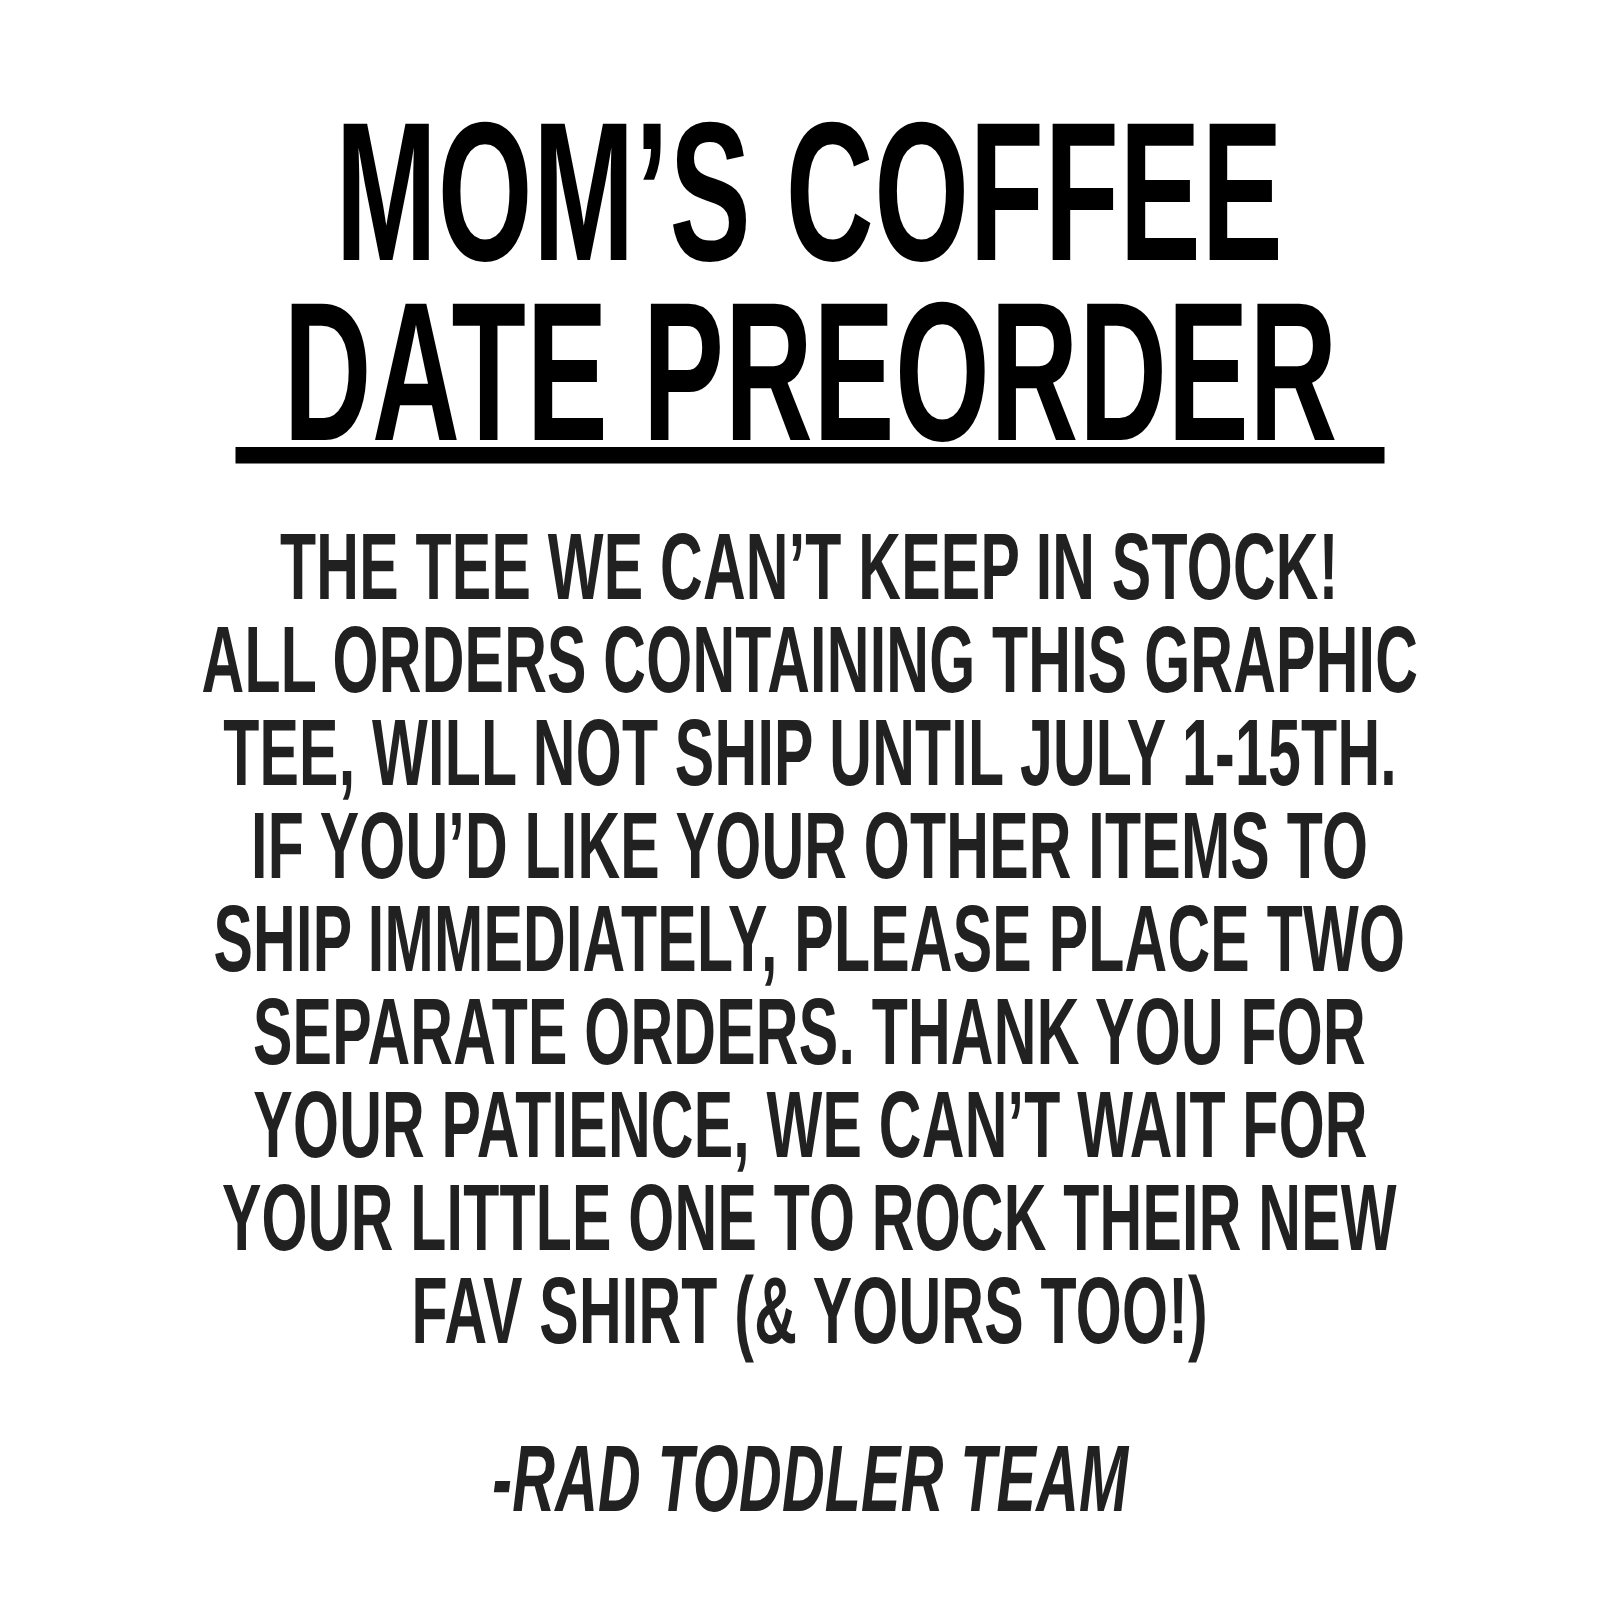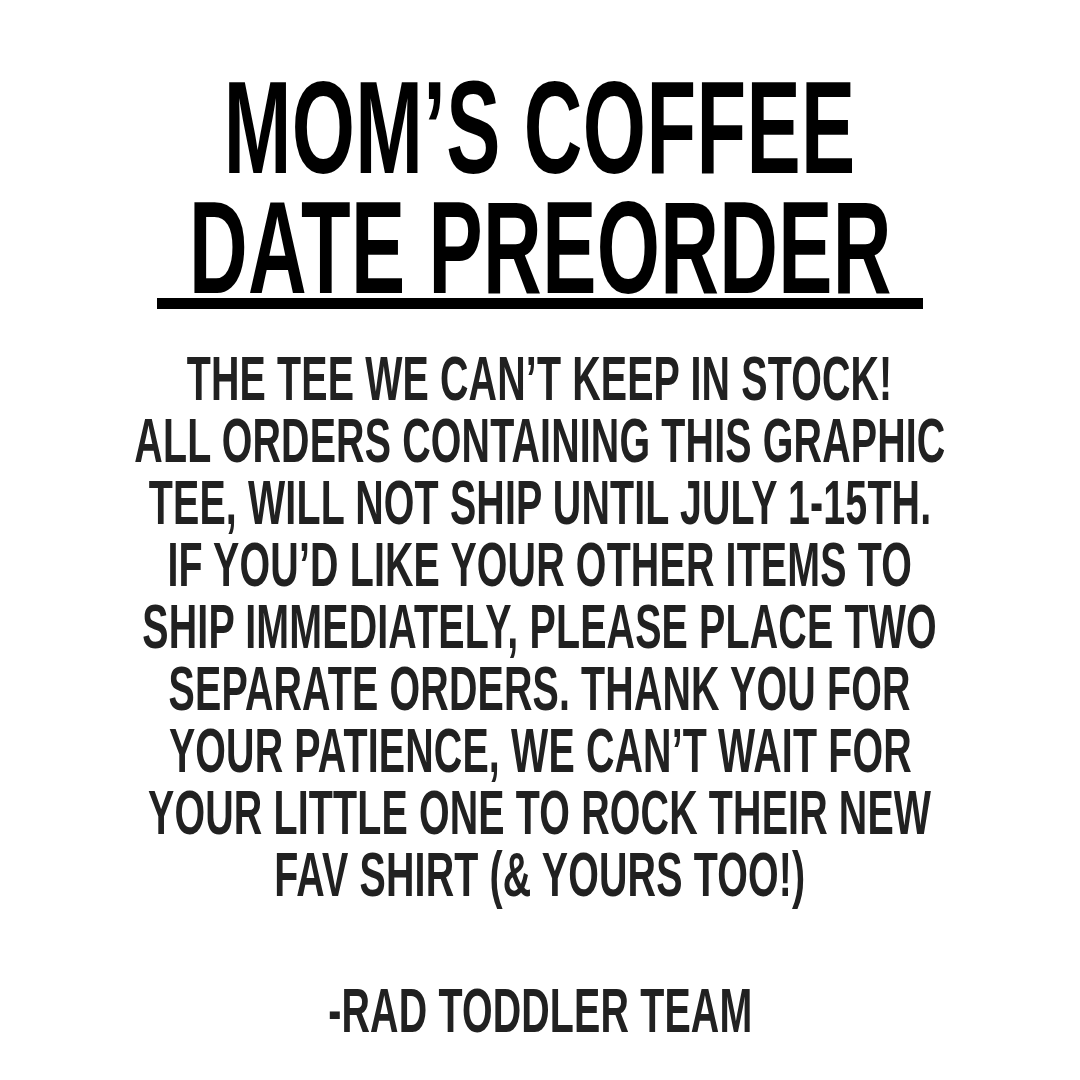--- a/index.html
+++ b/index.html
@@ -91,24 +91,25 @@
     line-height: 1;
     height: 62px;
     letter-spacing: 0.004em;
     transform: scaleX(0.625);
     transform-origin: center top;
     -webkit-font-smoothing: antialiased;
   }
 
   
   .signature-block {
-    margin-top: 74px;
+    margin-top: 50px;
     display: flex;
     flex-direction: column;
     align-items: flex-start;
+    font-style: italic;
   }
 
   .signature-line {
     font-family: "Liberation Sans", sans-serif;
     font-weight: bold;
     color: #212121;
     text-transform: uppercase;
     white-space: nowrap;
     font-size: 63px;
     line-height: 1;

